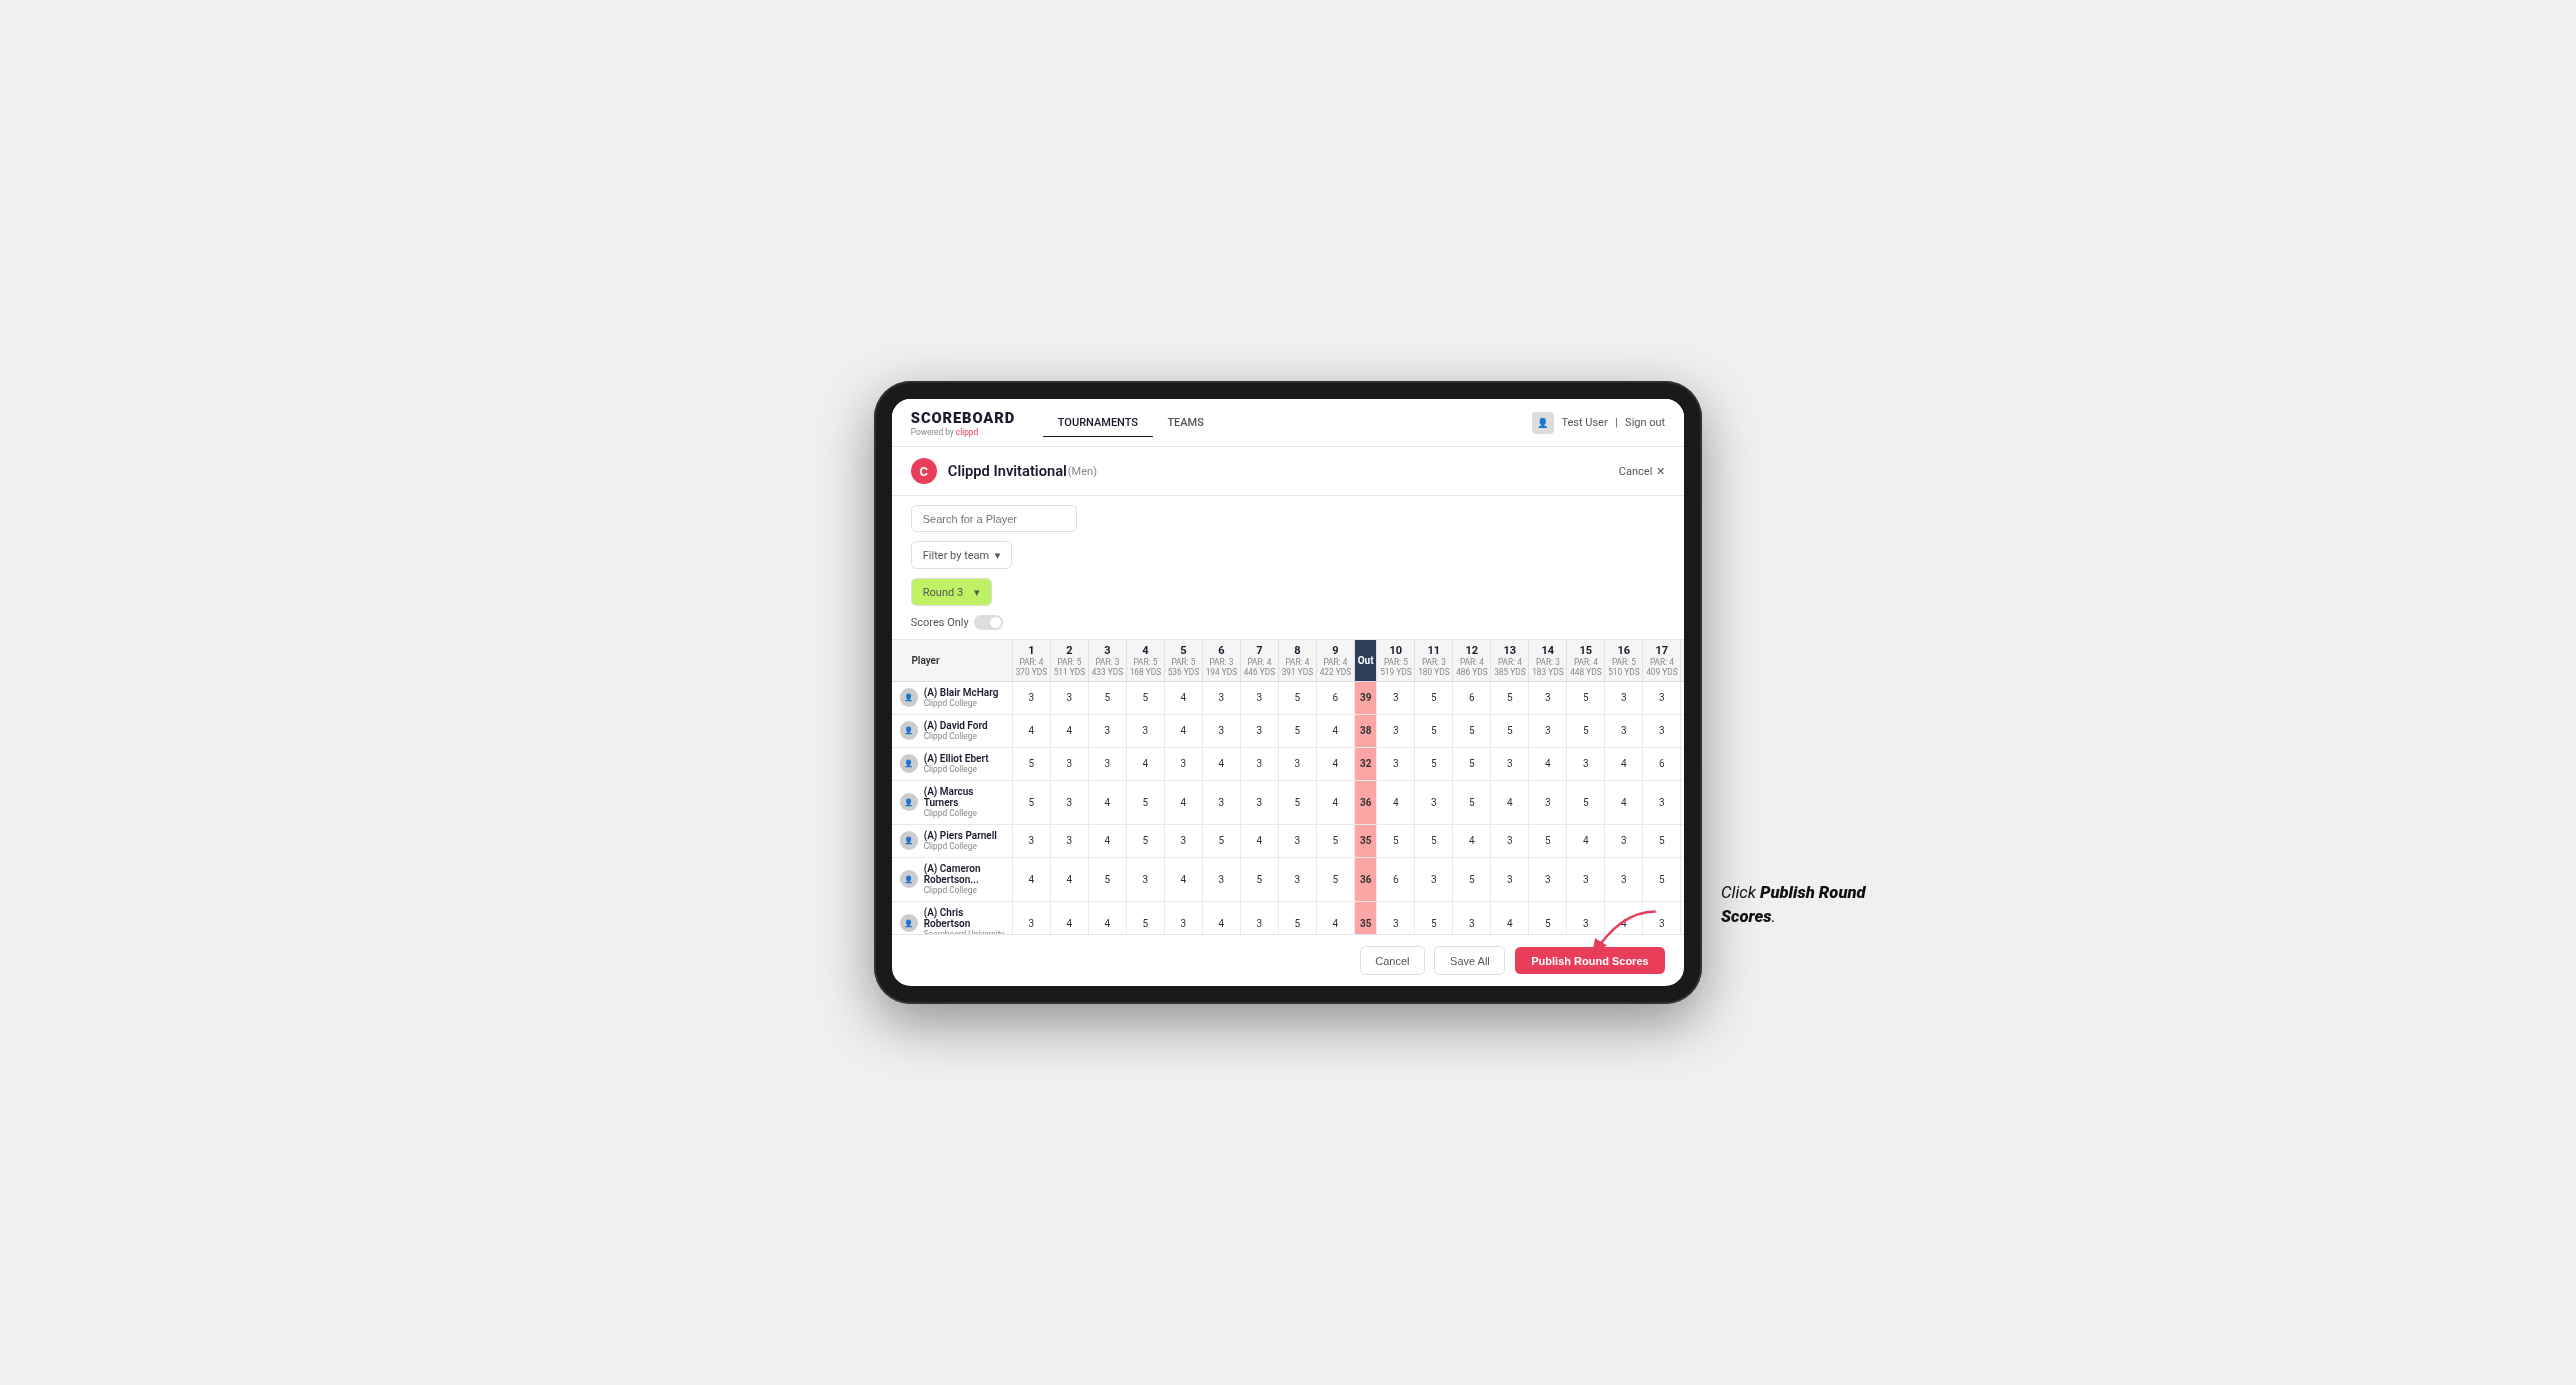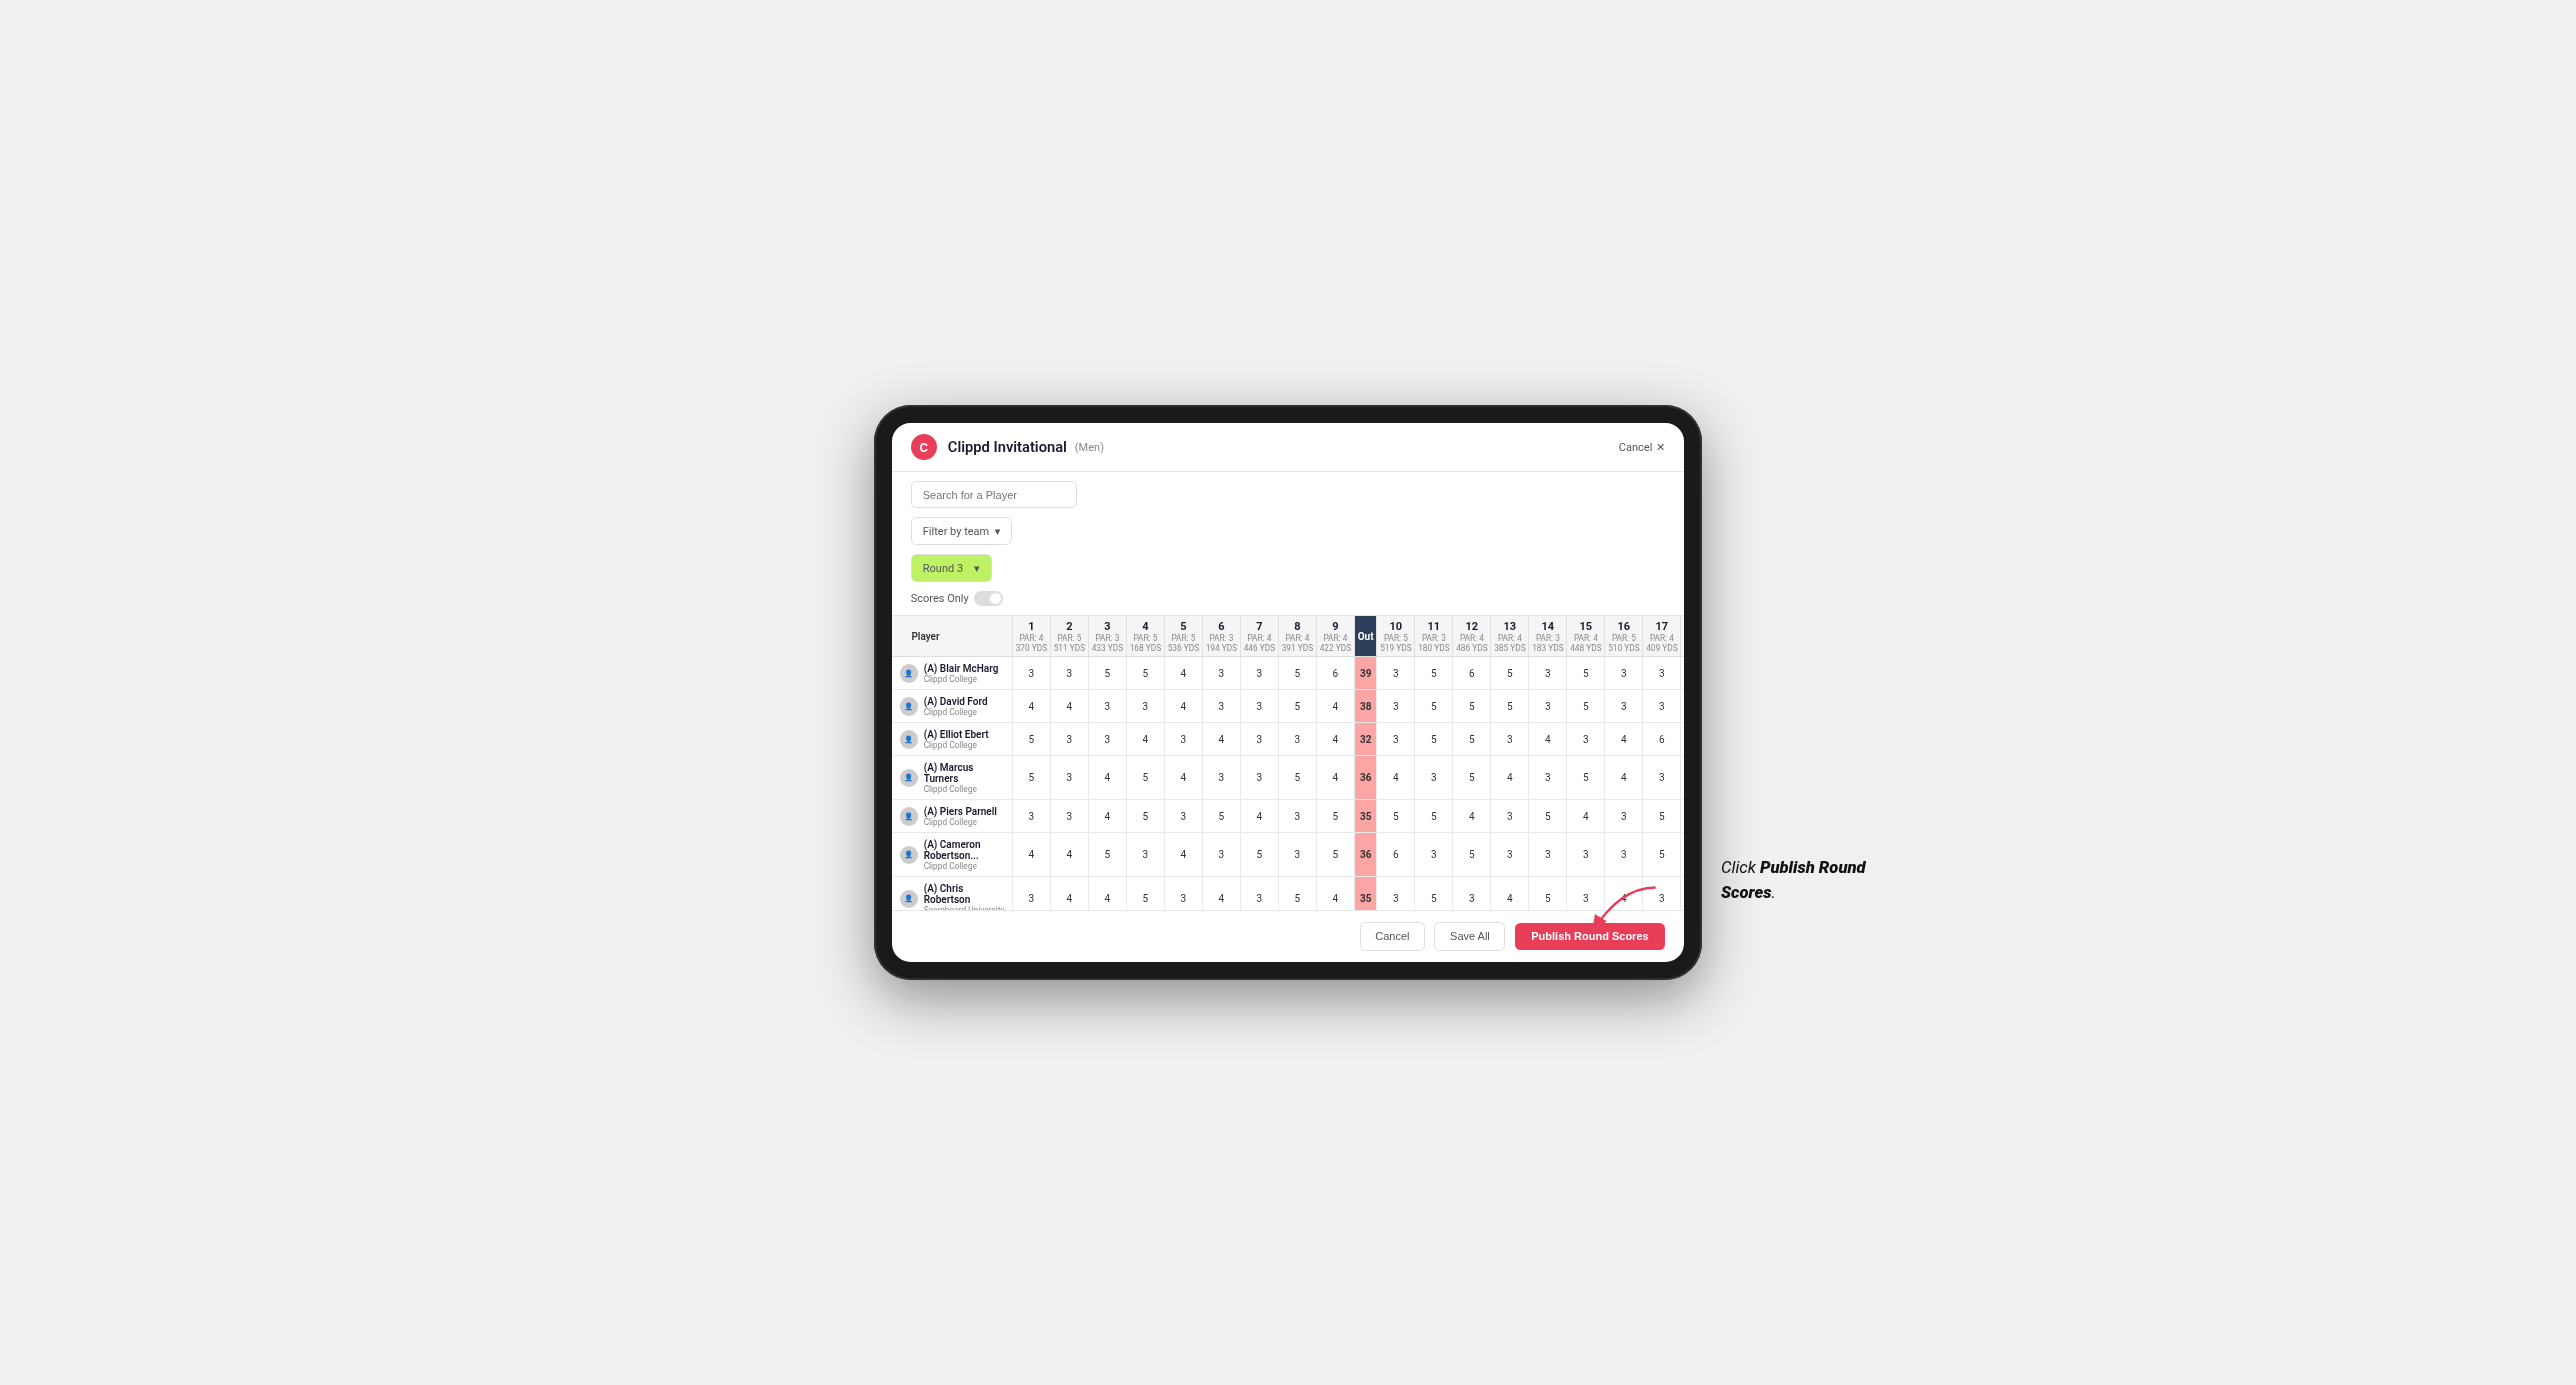--- a/index.html
+++ b/index.html
@@ -123,21 +123,21 @@
 
     .tournament-title {
       font-size: 14.7px;
       font-weight: 600;
       color: #1a1a2e;
     }
 
     .tournament-subtitle {
       font-size: 11px;
       color: #888;
-      margin-left: 8px;
+      margin-left: 1px;
     }
 
     .cancel-btn {
       margin-left: auto;
       font-size: 11px;
       color: #555;
       cursor: pointer;
       display: flex;
       align-items: center;
       gap: 3.7px;
@@ -406,20 +406,36 @@
       bottom: 28px;
     }
   </style>
 </head>
 <body>
 
 <div class="outer-wrapper">
   <div class="device-frame">
     <div class="device-screen">
 
+      <div class="top-nav">
+        <div class="logo-area">
+          <span class="logo-text">SCOREBOARD</span>
+          <span class="logo-sub">Powered by <span style="color:#e83e5a">clippd</span></span>
+        </div>
+        <div class="main-nav">
+          <div class="main-nav-item active">TOURNAMENTS</div>
+          <div class="main-nav-item">TEAMS</div>
+        </div>
+        <div class="top-right">
+          <div class="user-icon">👤</div>
+          <span>Test User</span>
+          <span> | </span>
+          <span style="cursor:pointer;color:#555;">Sign out</span>
+        </div>
+      </div>
 
       <div class="tournament-header">
         <div class="tournament-logo">C</div>
         <span class="tournament-title">Clippd Invitational</span>
         <span class="tournament-subtitle">(Men)</span>
         <div class="cancel-btn">
           <span>Cancel</span>
           <span>✕</span>
         </div>
       </div>

